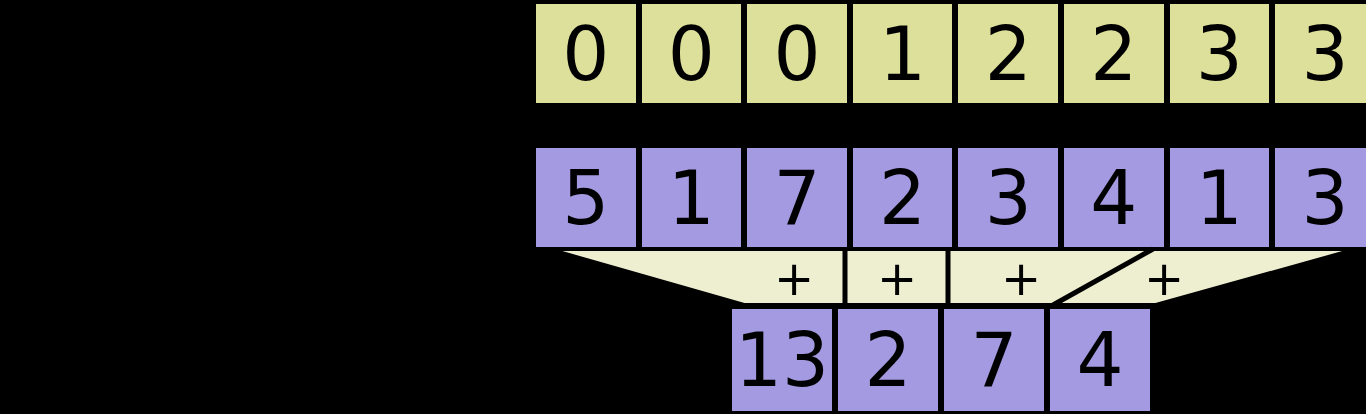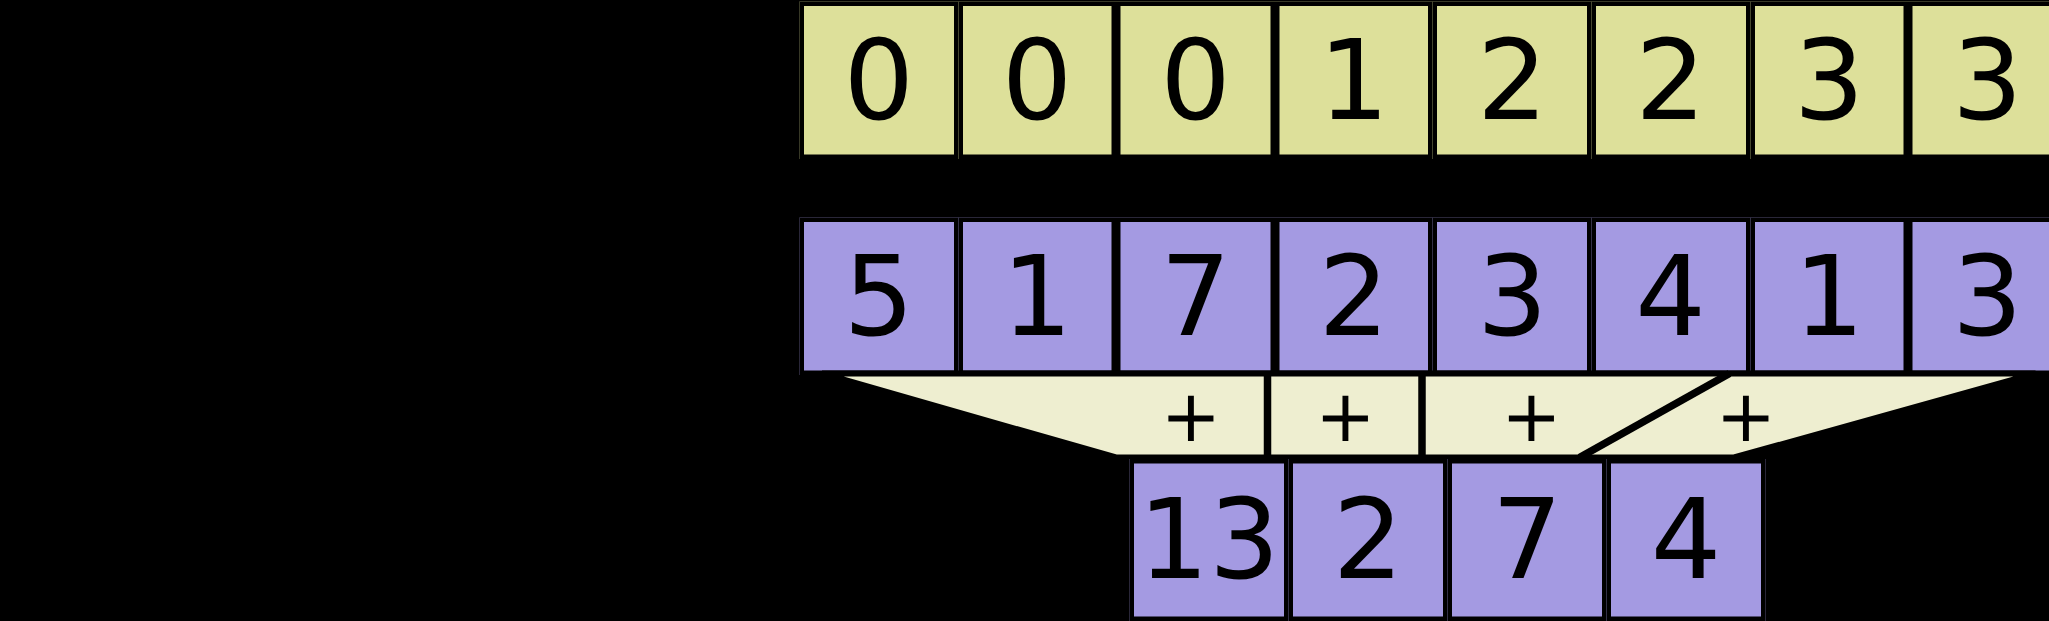--- a/index.html
+++ b/index.html
@@ -43,21 +43,21 @@
   }
   #row-keys {
     left: 533px;
     top: 1px;
   }
   #row-vals {
     left: 533px;
     top: 145px;
   }
   #row-out {
-    left: 753px;
+    left: 729px;
     top: 306px;
     justify-content: space-between;
   }
   #row-keys .cell,
   #row-vals .cell {
     width: 105.6px;
     height: 105px;
     font-size: 74px;
   }
   #row-out .cell {

